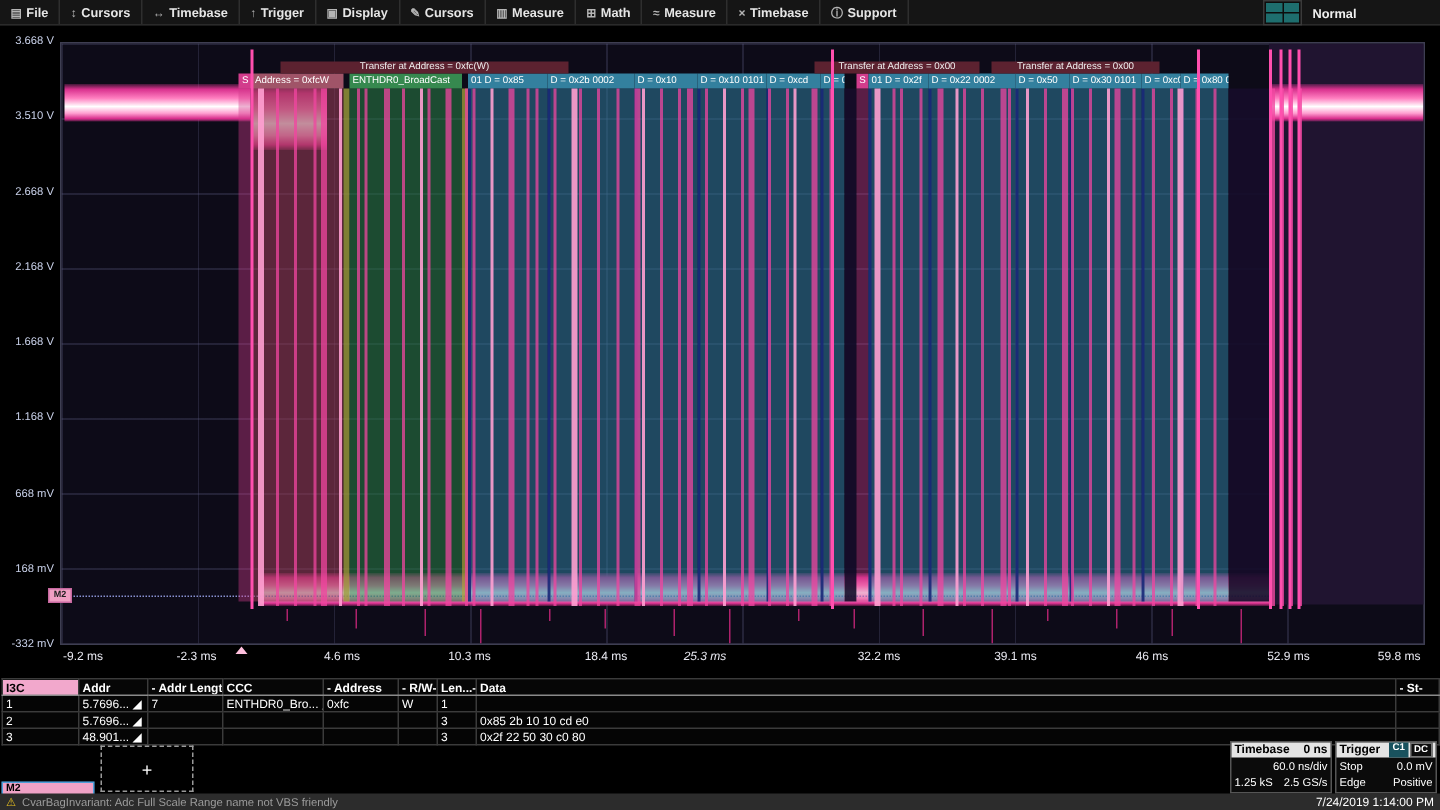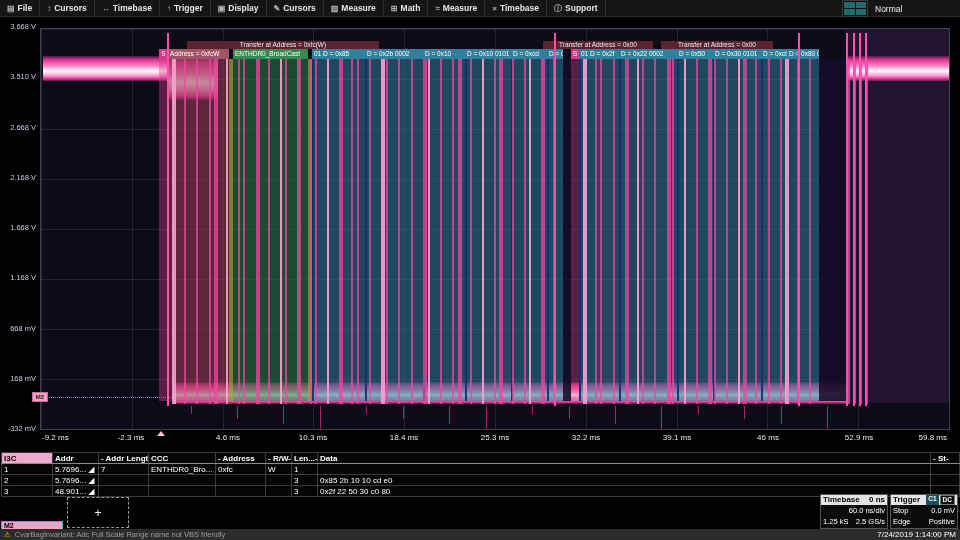--- a/index.html
+++ b/index.html
@@ -5,21 +5,21 @@
   html,body{margin:0;padding:0;background:#000;font-family:"Liberation Sans",sans-serif;}
   #screen{position:relative;width:960px;height:540px;background:#000;overflow:hidden;color:#fff;}
 
   
   #menu-bar{position:absolute;left:0;top:0;width:100%;height:17px;background:#151515;display:flex;align-items:center;border-bottom:1px solid #2a2a2a;box-sizing:border-box;}
   .menu-item{display:flex;align-items:center;gap:3px;padding:0 7px;height:100%;border-right:1px solid #2e2e2e;font-size:8.5px;font-weight:bold;color:#e6e6e6;cursor:default;}
   .menu-icon{font-size:8px;color:#b5b5b5;}
   #mode-ctrl{position:absolute;left:842px;top:1px;height:15px;display:flex;align-items:center;gap:7px;}
   .grid-icon{width:22px;height:13px;background:#0d0d0d;border:1px solid #3a3a3a;display:grid;grid-template-columns:1fr 1fr;grid-template-rows:1fr 1fr;gap:1px;padding:1px;}
   .grid-icon span{background:#1e6e6e;}
-  #mode-label{font-size:8.5px;color:#f0f0f0;}
+  #mode-label{font-size:8.5px;color:#f0f0f0;font-weight:bold;}
 
   
   #grid{position:absolute;left:40px;top:28px;width:910px;height:402px;box-sizing:border-box;border:1px solid #3e3e52;
     background-color:#0d0b18;
     background-image:
       repeating-linear-gradient(to right, rgba(95,95,135,.28) 0 1px, transparent 1px 90.8px),
       repeating-linear-gradient(to bottom, rgba(95,95,135,.28) 0 1px, transparent 1px 50px);
     overflow:hidden;}
   #region-right{position:absolute;left:805px;top:0;width:105px;height:374px;background:#201430;}
 
@@ -398,19 +398,19 @@
     <div class="ylab" style="top: 223px;">1.668 V</div>
     <div class="ylab" style="top: 273.25px;">1.168 V</div>
     <div class="ylab" style="top: 323.5px;">668 mV</div>
     <div class="ylab" style="top: 373.75px;">168 mV</div>
     <div class="ylab" style="top: 424px;">-332 mV</div>
     <div class="xlab" style="left: 42px; text-align: left;">-9.2 ms</div>
     <div class="xlab" style="left: 101px;">-2.3 ms</div>
     <div class="xlab" style="left: 198px;">4.6 ms</div>
     <div class="xlab" style="left: 283px;">10.3 ms</div>
     <div class="xlab" style="left: 374px;">18.4 ms</div>
-    <div class="xlab" style="left: 465px;">25.3 ms</div>
+    <div class="xlab" style="left: 440px; font-style: italic;">25.3 ms</div>
     <div class="xlab" style="left: 556px;">32.2 ms</div>
     <div class="xlab" style="left: 647px;">39.1 ms</div>
     <div class="xlab" style="left: 738px;">46 ms</div>
     <div class="xlab" style="left: 829px;">52.9 ms</div>
     <div class="xlab" style="left: 890px; width: 57px; text-align: right;">59.8 ms</div>
   </div>
 
 </body></html>

